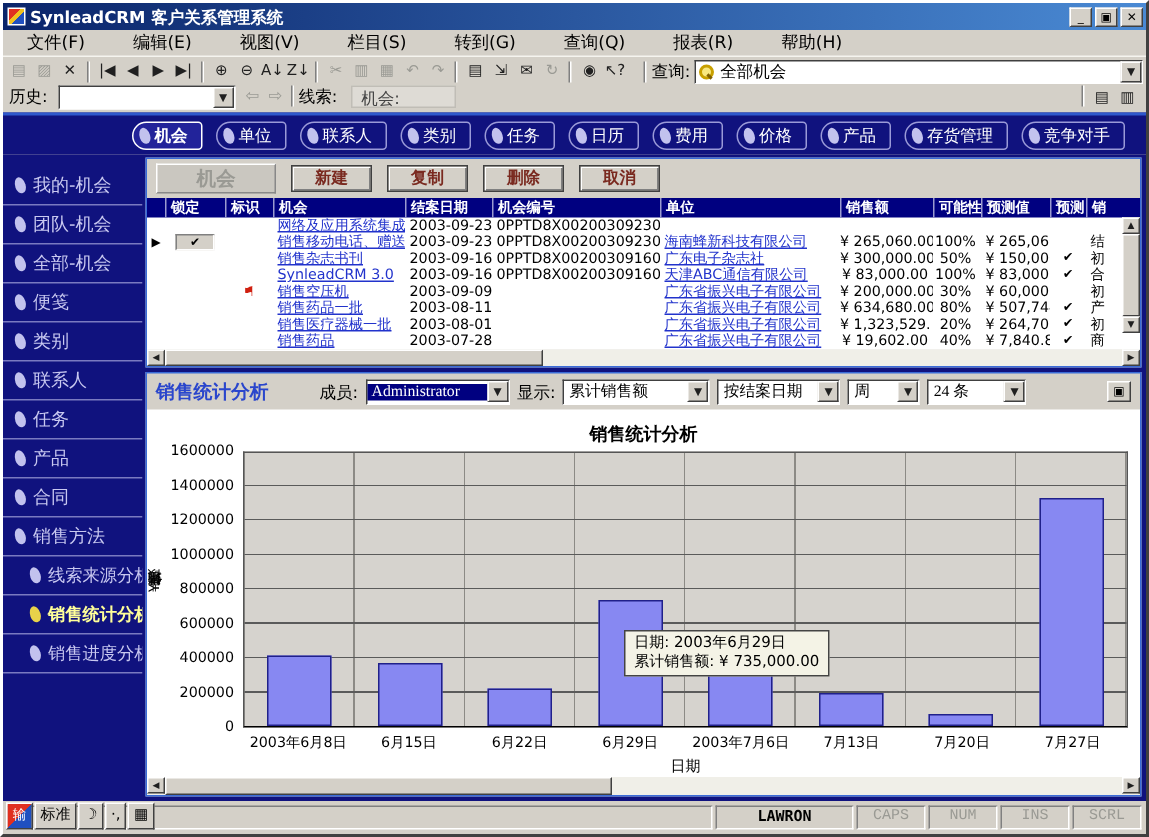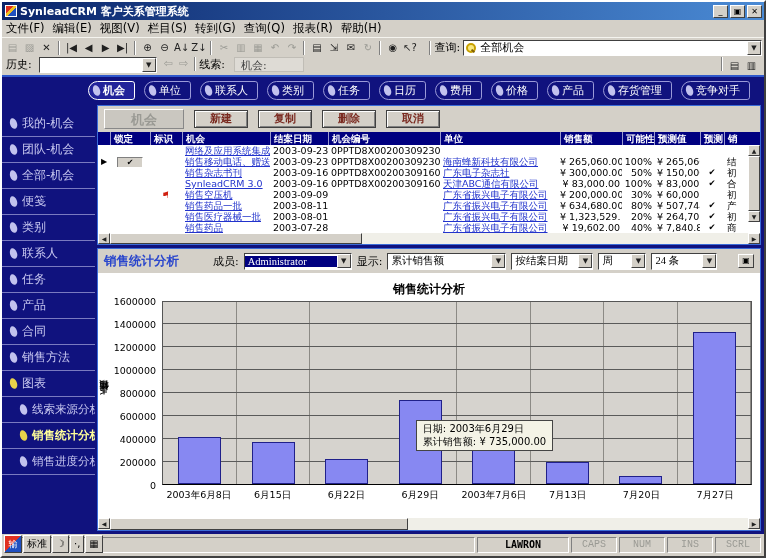--- a/index.html
+++ b/index.html
@@ -13,21 +13,21 @@
     background:linear-gradient(to right, var(--titlebar_from), var(--titlebar_to)); color:#fff; }
   .appicon { width:12px; height:12px; margin:0 3px 0 1px;
     background:linear-gradient(135deg,#e03020 40%,#f0c020 40% 60%,#2050c0 60%); border:1px solid #fff; }
   .apptitle { font-weight:bold; font-size:11px; flex:1; white-space:nowrap; overflow:hidden; }
   .winbtn { width:15px; height:13px; margin-left:2px; background:var(--chrome); color:#000;
     border:1px solid; border-color:#fff #404040 #404040 #fff; font-size:8px; line-height:11px; text-align:center; }
 
   
   .menubar { height:18px; flex:0 0 18px; display:flex; align-items:center; background:var(--chrome);
     border-bottom:1px solid #f5f4ef; }
-  .menuitem { padding:1px 4px; font-size:11.5px; color:#000; }
+  .menuitem { padding:1px 16px; font-size:11.5px; color:#000; }
 
   
   .toolbar1 { height:19px; flex:0 0 19px; display:flex; align-items:center; background:var(--chrome); padding:0 2px; }
   .tbtn { min-width:17px; height:16px; display:flex; align-items:center; justify-content:center;
     font-size:10px; color:#202020; padding:0 1px; }
   .tbtn.dis { color:#9a9a94; }
   .tsep { width:2px; height:14px; border-left:1px solid #808080; border-right:1px solid #fff; margin:0 3px; }
   .querywrap { display:flex; align-items:center; margin-left:8px; flex:1; }
   .qlabel { margin-right:3px; font-size:11px; }
   .combo { display:flex; align-items:center; background:#fff; border:1px solid;
@@ -79,21 +79,21 @@
     box-shadow:inset 1px 1px 0 #fff, inset -1px -1px 0 #808080;
     color:var(--button_text); font-weight:bold; font-size:11px; line-height:16px; text-align:center; }
   .gridwrap { position:relative; flex:1; background:#fff; overflow:hidden; }
   .ghead, .gr { display:grid; grid-template-columns:12px 40px 32px 88px 58px 112px 120px 62px 32px 46px 24px 1fr; }
   .ghead { background:var(--header_bg); color:#fff; height:13px; font-size:9.5px; font-weight:bold; padding-right:12px; }
   .ghead span { border-left:1px solid #9a9ad0; padding-left:3px; line-height:13px; white-space:nowrap; overflow:hidden; }
   .ghead span:first-child { border-left:none; }
   .gr { height:11px; font-size:9.5px; line-height:11px; padding-right:12px; }
   .c { white-space:nowrap; overflow:hidden; padding-left:3px; }
   .c.link { color:var(--link); text-decoration:underline; }
-  .c.num { text-align:right; padding-right:2px; padding-left:0; }
+  .c.num { text-align:center; padding-right:2px; padding-left:0; }
   .c.ctr { text-align:center; padding-left:0; }
   .rowptr { color:#000; font-size:8px; }
   .lockbox { display:inline-block; width:26px; background:#d4d0c8; border:1px solid;
     border-color:#808080 #fff #fff #808080; font-size:8px; text-align:center; line-height:9px; }
   .flagicon { color:#d02010; font-size:9px; transform:scaleX(-1); display:inline-block; }
   .fchk { font-size:8.5px; }
   .vscroll { position:absolute; right:0; top:13px; bottom:11px; width:12px; background:#e8e6e0;
     display:flex; flex-direction:column; justify-content:space-between; }
   .sbtn { height:11px; width:12px; background:var(--chrome); border:1px solid;
     border-color:#fff #404040 #404040 #fff; font-size:6px; text-align:center; line-height:9px; color:#202020; }
@@ -313,24 +313,20 @@
           <span>产品</span>
         </div>
       <div class="si">
           <span class="crescent"></span>
           <span>合同</span>
         </div>
       <div class="si">
           <span class="crescent"></span>
           <span>销售方法</span>
         </div>
-      <div class="si">
-          <span class="crescent gold"></span>
-          <span>图表</span>
-        </div>
       <div class="si sub">
           <span class="crescent"></span>
           <span>线索来源分析</span>
         </div>
       <div class="si sub active">
           <span class="crescent gold"></span>
           <span>销售统计分析</span>
         </div>
       <div class="si sub">
           <span class="crescent"></span>
@@ -495,26 +491,26 @@
           <span class="hthumb"></span>
           <span class="spacer"></span>
           <span class="sbtn">▶</span>
         </div>
       </div>
 
       <div class="panel chartpanel">
         <div class="ctrlbar">
           <span class="ctitle">销售统计分析</span>
           <span class="clabel">成员:</span>
-          <div class="combo ccombo" style="width:108px">
+          <div class="combo ccombo" style="width:96px">
             <span class="val selhl">Administrator</span>
             <span class="drop">▼</span>
           </div>
           <span class="clabel">显示:</span>
-          <div class="combo ccombo" style="width:119px">
+          <div class="combo ccombo" style="width:98px">
             <span class="val">累计销售额</span>
             <span class="drop">▼</span>
           </div>
           <div class="combo ccombo" style="width:82px">
             <span class="val">按结案日期</span>
             <span class="drop">▼</span>
           </div>
           <div class="combo ccombo" style="width:48px">
             <span class="val">周</span>
             <span class="drop">▼</span>
@@ -576,20 +572,21 @@
           <div class="xlabels" id="xlabels">
               <div class="xt">2003年6月8日</div>
               <div class="xt">6月15日</div>
               <div class="xt">6月22日</div>
               <div class="xt">6月29日</div>
               <div class="xt">2003年7月6日</div>
               <div class="xt">7月13日</div>
               <div class="xt">7月20日</div>
               <div class="xt">7月27日</div>
             </div>
+          <div class="xlab">日期</div>
         </div>
 
         <div class="hscroll">
           <span class="sbtn">◀</span>
           <span class="hthumb"></span>
           <span class="spacer"></span>
           <span class="sbtn">▶</span>
         </div>
       </div>
     </div>

